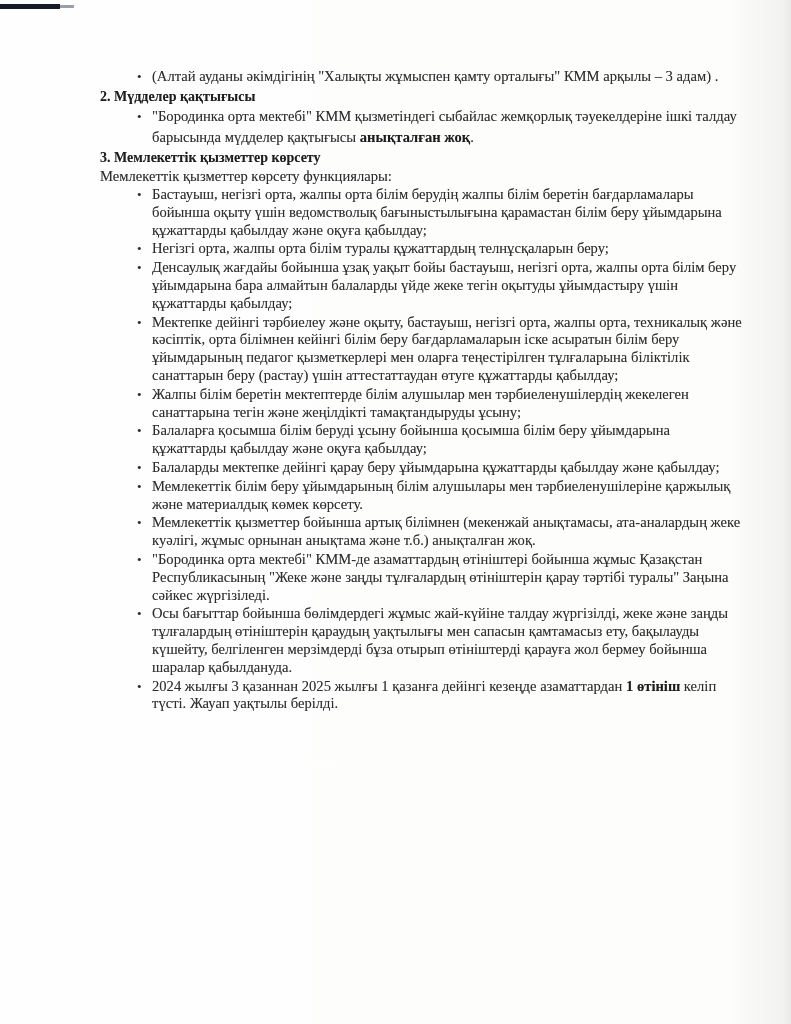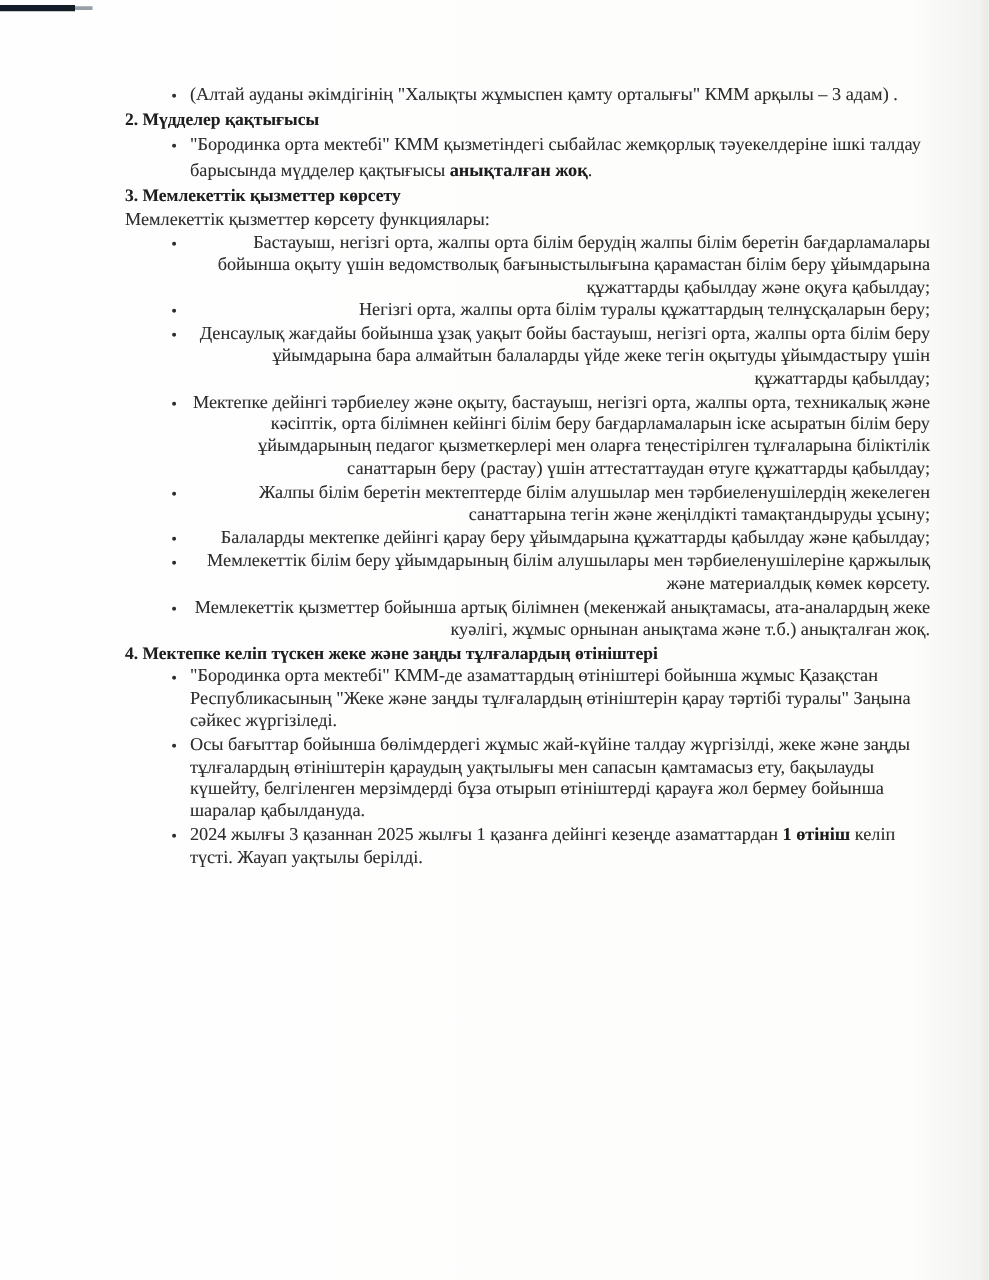--- a/index.html
+++ b/index.html
@@ -67,21 +67,21 @@
   ul.loose { line-height: 21px; }
   ul.tight { line-height: 17.8px; }
   ul.tight li { margin-bottom: 1px; }
   b { color: #1c1c1c; font-weight: bold; }
 
   
   .mt-h2a   { margin-top: 22px; }
   .mt-list2 { margin-top: 19px; }
   .mt-h3    { margin-top: 14px; }
   .mt-para  { margin-top: 17px; }
-  .mt-list3 { margin-top: 16px; text-align: right; }
+  .mt-list3 { margin-top: 16px; }
   .mt-h4    { margin-top: 17px; }
   .mt-list4 { margin-top: 14px; }
 </style>
 </head>
 <body>
 
 <div class="page">
   <div class="scan-bar"></div>
   <div class="scan-bar-tail"></div>
 
@@ -100,26 +100,26 @@
     <h2 class="sec-heading mt-h3">3. Мемлекеттік қызметтер көрсету</h2>
 
     <p class="sec-intro mt-para">Мемлекеттік қызметтер көрсету функциялары:</p>
 
     <ul class="blist tight mt-list3">
         <li><span>Бастауыш, негізгі орта, жалпы орта білім берудің жалпы білім беретін бағдарламалары бойынша оқыту үшін ведомстволық бағыныстылығына қарамастан білім беру ұйымдарына құжаттарды қабылдау және оқуға қабылдау;</span></li>
         <li><span>Негізгі орта, жалпы орта білім туралы құжаттардың телнұсқаларын беру;</span></li>
         <li><span>Денсаулық жағдайы бойынша ұзақ уақыт бойы бастауыш, негізгі орта, жалпы орта білім беру ұйымдарына бара алмайтын балаларды үйде жеке тегін оқытуды ұйымдастыру үшін құжаттарды қабылдау;</span></li>
         <li><span>Мектепке дейінгі тәрбиелеу және оқыту, бастауыш, негізгі орта, жалпы орта, техникалық және кәсіптік, орта білімнен кейінгі білім беру бағдарламаларын іске асыратын білім беру ұйымдарының педагог қызметкерлері мен оларға теңестірілген тұлғаларына біліктілік санаттарын беру (растау) үшін аттестаттаудан өтуге құжаттарды қабылдау;</span></li>
         <li><span>Жалпы білім беретін мектептерде білім алушылар мен тәрбиеленушілердің жекелеген санаттарына тегін және жеңілдікті тамақтандыруды ұсыну;</span></li>
+        <li><span>Балаларға қосымша білім беруді ұсыну бойынша қосымша білім беру ұйымдарына құжаттарды қабылдау және оқуға қабылдау;</span></li>
         <li><span>Балаларды мектепке дейінгі қарау беру ұйымдарына құжаттарды қабылдау және қабылдау;</span></li>
         <li><span>Мемлекеттік білім беру ұйымдарының білім алушылары мен тәрбиеленушілеріне қаржылық және материалдық көмек көрсету.</span></li>
         <li><span>Мемлекеттік қызметтер бойынша артық білімнен (мекенжай анықтамасы, ата-аналардың жеке куәлігі, жұмыс орнынан анықтама және т.б.) анықталған жоқ.</span></li>
       </ul>
 
-    <h2 class="sec-heading mt-h4">4. Мектепке келіп түскен жеке және заңды тұлғалардың өтініштері</h2>
 
     <ul class="blist tight mt-list4">
         <li><span>"Бородинка орта мектебі" КММ-де азаматтардың өтініштері бойынша жұмыс Қазақстан Республикасының "Жеке және заңды тұлғалардың өтініштерін қарау тәртібі туралы" Заңына сәйкес жүргізіледі.</span></li>
         <li><span>Осы бағыттар бойынша бөлімдердегі жұмыс жай-күйіне талдау жүргізілді, жеке және заңды тұлғалардың өтініштерін қараудың уақтылығы мен сапасын қамтамасыз ету, бақылауды күшейту, белгіленген мерзімдерді бұза отырып өтініштерді қарауға жол бермеу бойынша шаралар қабылдануда.</span></li>
         <li><span>2024 жылғы 3 қазаннан 2025 жылғы 1 қазанға дейінгі кезеңде азаматтардан </span><b>1 өтініш</b><span> келіп түсті. Жауап уақтылы берілді.</span></li>
       </ul>
 
   </div>
 </div>
 

